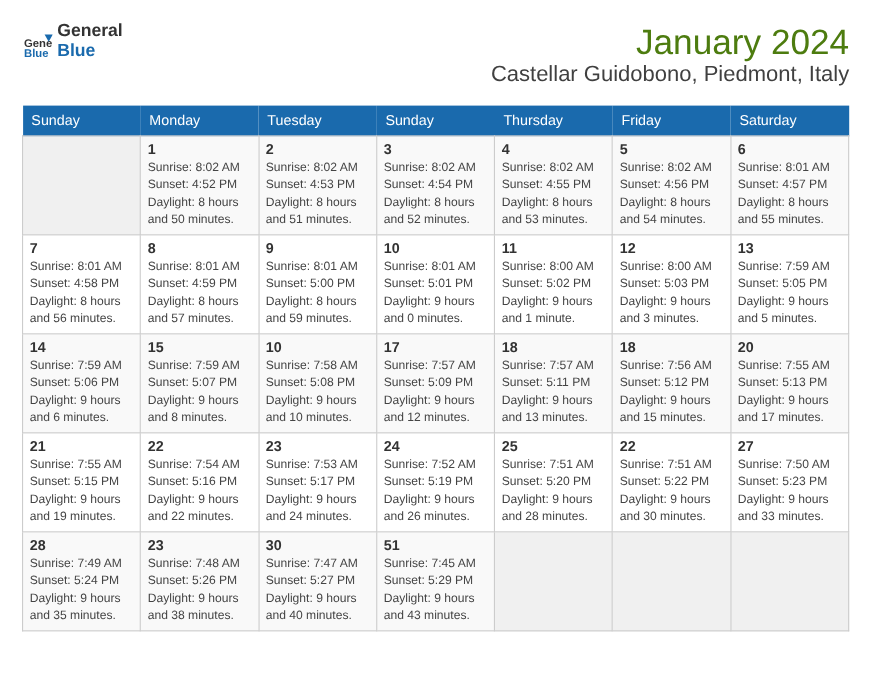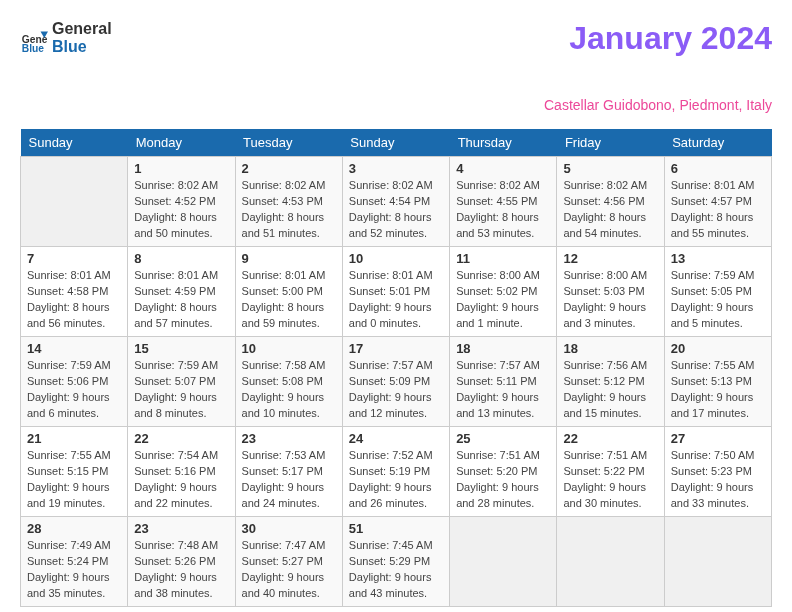--- a/index.html
+++ b/index.html
@@ -23,27 +23,26 @@
     }
     .logo-icon {
       width: 28px;
       height: 28px;
     }
     .title-block {
       text-align: right;
     }
     .month-title {
       font-size: 32px;
-      font-weight: bold;
-      color: #8b5cf6;
+      font-weight: normal;
+      color: #4d7c0f;
     }
     .subtitle {
-      font-size: 14px;
-      color: #ec4899;
-      margin-top: 40px;
+      font-size: 20px;
+      color: #404040;
     }
     table {
       width: 100%;
       border-collapse: collapse;
       font-size: 11px;
     }
     thead tr th {
       background: #1a6aad;
       color: white;
       padding: 6px 8px;

